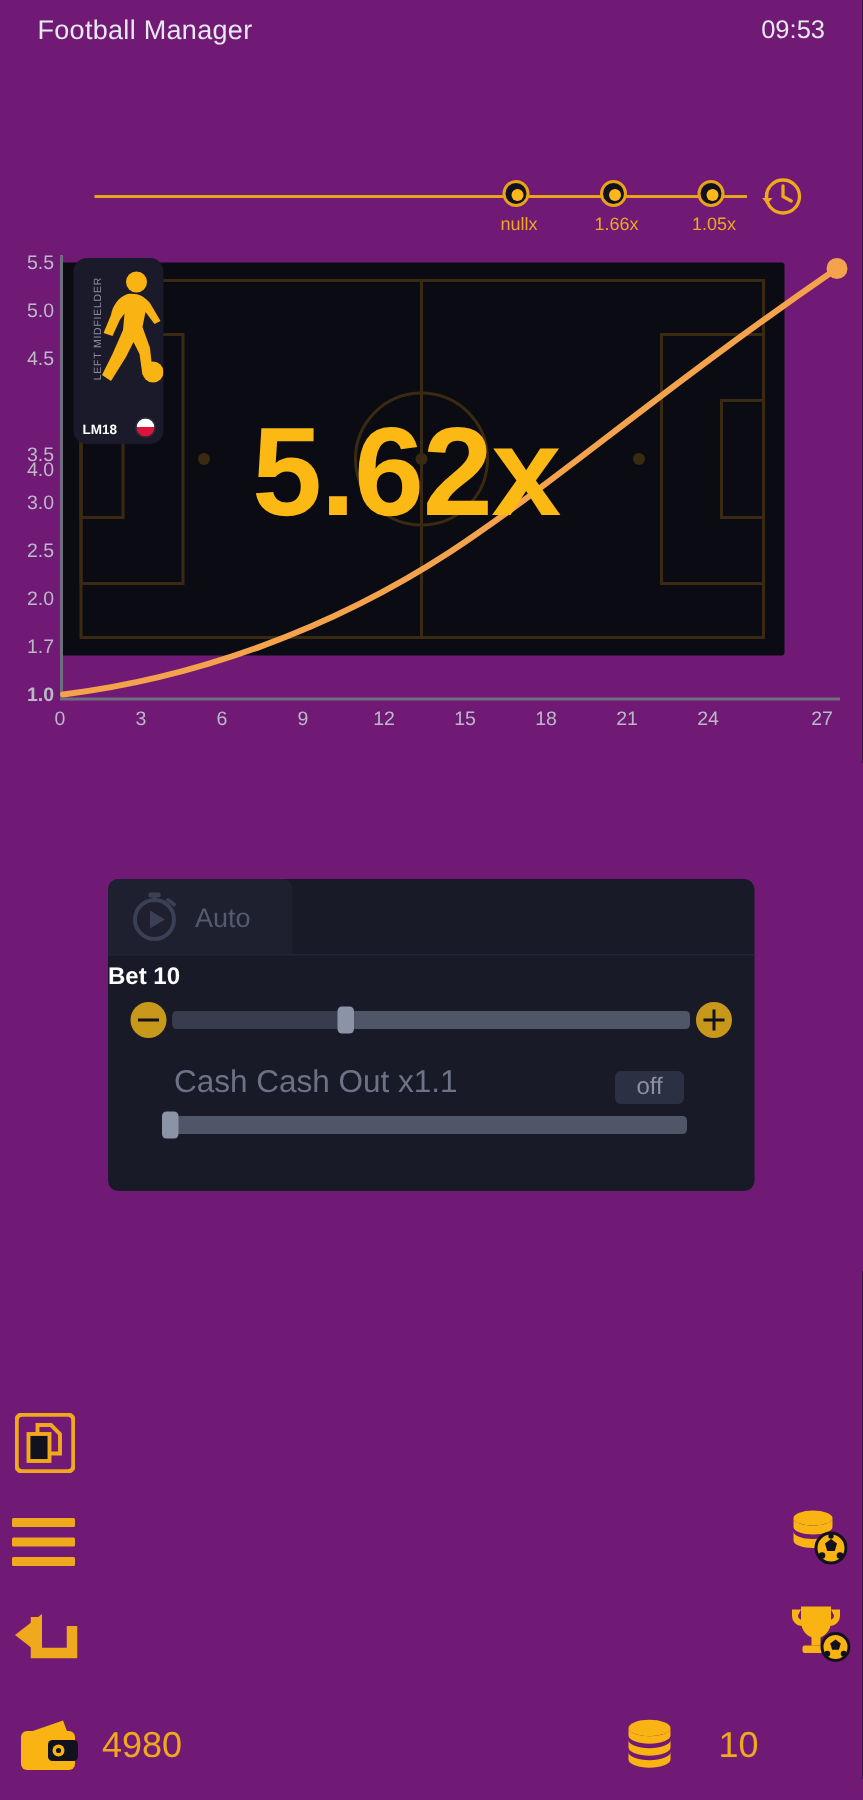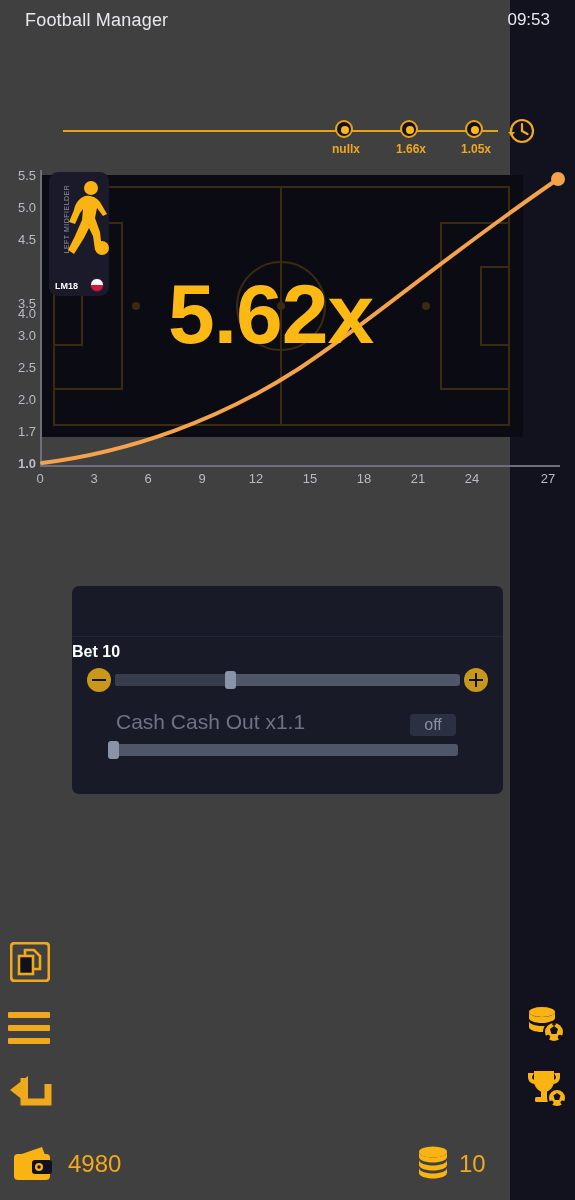--- a/index.html
+++ b/index.html
@@ -2,21 +2,21 @@
 <html><head>
 <meta charset="utf-8">
 <style>
   * { margin:0; padding:0; box-sizing:border-box; }
   html, body {
     width:575px; height:1200px;
     background:#12121e;
     font-family:"Liberation Sans", sans-serif;
     overflow:hidden;
   }
-  #app { position:relative; width:510px; height:1200px; background:#404040; }
+  #app { position:relative; width:575px; height:1200px; background:#701a75; }
 
   
   .titlebar { position:absolute; left:0; top:0; width:575px; height:44px; }
   .titlebar .app-title {
     position:absolute; left:25px; top:10px;
     font-size:18px; color:#e8e8ef; letter-spacing:.2px;
   }
   .titlebar .clock-text {
     position:absolute; right:25px; top:10px;
     font-size:17px; color:#e8e8ef;
@@ -33,21 +33,21 @@
     position:absolute; left:0; top:0; width:18px; height:18px;
     border:2px solid #e8a317; border-radius:50%;
     background:#12121e;
   }
   .hmark .dot {
     position:absolute; left:6px; top:6px; width:8px; height:8px;
     border-radius:50%; background:#ffb71b;
   }
   .hmark .hlabel {
     position:absolute; left:50%; top:22px; transform:translateX(-50%);
-    font-size:12px; font-weight:bold; color:#f0a81c; white-space:nowrap;
+    font-size:12px; font-weight:normal; color:#f0a81c; white-space:nowrap;
   }
   .history-icon {
     position:absolute; left:505px; top:115px; width:32px; height:32px;
   }
 
   
   .chart-area { position:absolute; left:0px; top:165px; width:575px; height:325px; }
   .ylabels { position:absolute; left:6px; top:0; width:30px; height:300px; }
   .ylabels span {
     position:absolute; right:0; font-size:13px; color:#b9bac6;
@@ -172,21 +172,21 @@
   .coins-btn { left:525px; top:1004px; }
   .trophy-btn { left:525px; top:1068px; }
 
   .hamburger div {
     width:42px; height:6px; background:#f0a81c; margin-bottom:7px; border-radius:1px;
   }
 
   
   .bottom { position:absolute; left:0; top:1140px; width:575px; height:60px; }
   .wallet-group { position:absolute; left:12px; top:4px; display:flex; align-items:center; gap:12px; }
-  .coin-group { position:absolute; left:415px; top:4px; display:flex; align-items:center; gap:8px; }
+  .coin-group { position:absolute; left:415px; top:4px; display:flex; align-items:center; gap:28px; }
   .bottom .val { font-size:24px; color:#f0a81c; }
 </style>
 </head>
 <body>
 
 <div id="app">
 
   <div class="titlebar">
     <div class="app-title">Football Manager</div>
     <div class="clock-text">09:53</div>
@@ -287,20 +287,30 @@
       </g>
     </svg>
     <div class="pcode">LM18</div>
     <div class="flag"></div>
   </div>
 
   <div class="multiplier">5.62x</div>
 
   <div class="bet-panel">
 
+    <div class="auto-tab">
+      <svg width="38" height="38" viewBox="0 0 38 38" style="position:absolute;left:12px;top:6px;">
+        <circle cx="19" cy="21" r="13" fill="none" stroke="#3b4055" stroke-width="2.6"></circle>
+        <rect x="15" y="3" width="8" height="3.4" rx="1.2" fill="#3b4055"></rect>
+        <rect x="17.6" y="5.5" width="2.8" height="4" fill="#3b4055"></rect>
+        <path d="M28 8 L32 11" stroke="#3b4055" stroke-width="2.6" stroke-linecap="round"></path>
+        <path d="M16 15 L26 21 L16 27 Z" fill="#3b4055"></path>
+      </svg>
+      <div class="lbl">Auto</div>
+    </div>
     <div class="tabdivider"></div>
 
     <div class="bet-label">Bet 10</div>
 
     <button class="circ-btn btn-minus"></button>
     <button class="circ-btn plus btn-plus"></button>
 
     <div class="track bet-track">
       <div class="fill" style="width:33%;"></div>
       <div class="thumb" style="left:32%;"></div>

